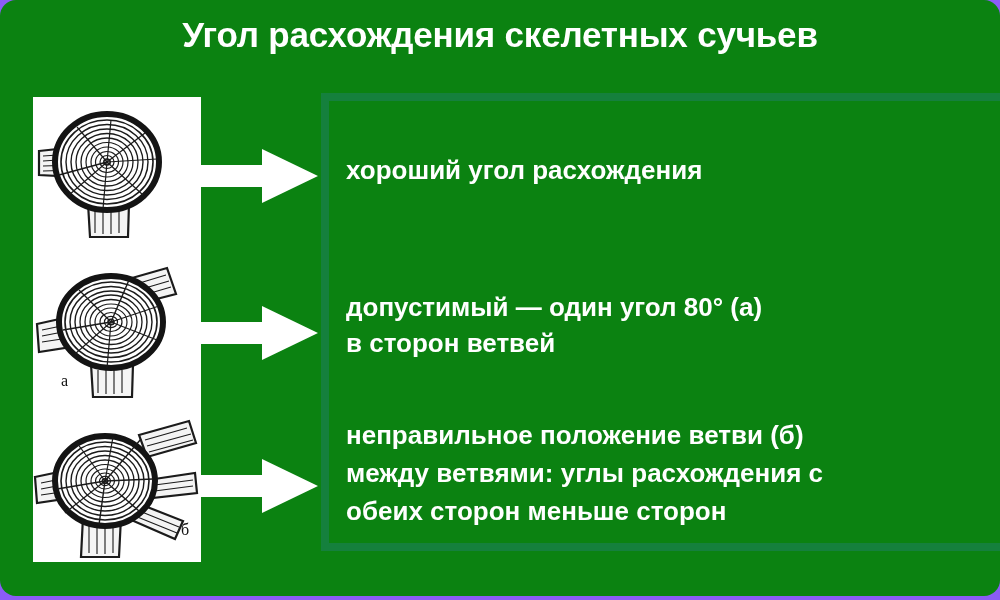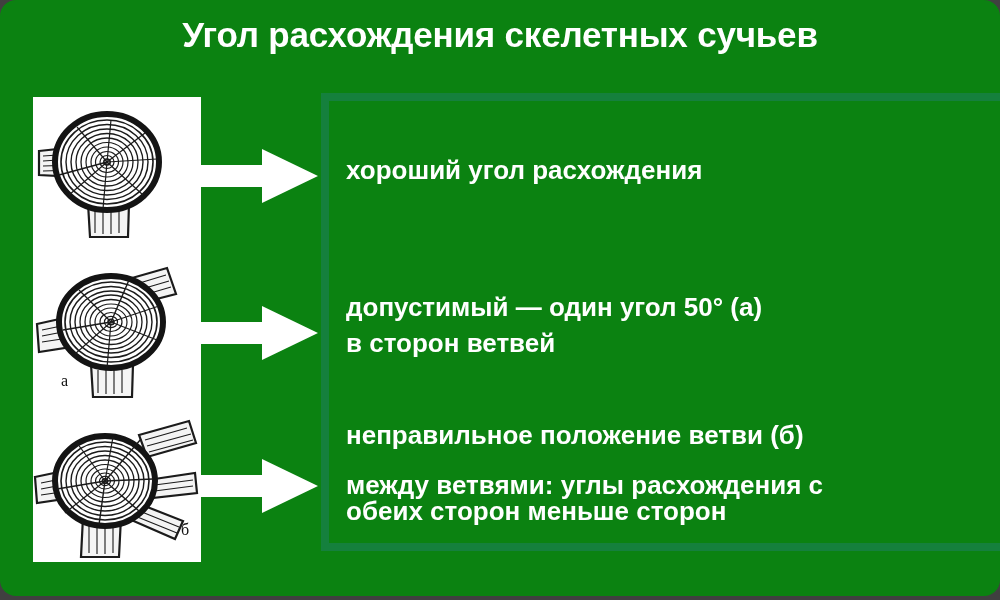--- a/index.html
+++ b/index.html
@@ -11,21 +11,21 @@
     width: 1000px;
     height: 600px;
     overflow: hidden;
     font-family: "Liberation Sans", "DejaVu Sans", sans-serif;
   }
 
   #slide {
     position: relative;
     width: 1000px;
     height: 600px;
-    background: #404040;
+    background: #8b5cf6;
   }
 
   
   #green-panel {
     position: absolute;
     left: 0;
     top: 0;
     width: 1000px;
     height: 596px;
     background: #0b8211;
@@ -107,21 +107,21 @@
     font-size: 26px;
     font-weight: bold;
     line-height: 34px;
     white-space: nowrap;
     font-family: "Liberation Sans", "DejaVu Sans", sans-serif;
   }
   #line-1  { top: 52px; }
   #line-2a { top: 189px; }
   #line-2b { top: 225px; }
   #line-3a { top: 317px; }
-  #line-3b { top: 355px; margin-top: 12px; }
+  #line-3b { top: 355px; }
   #line-3c { top: 393px; }
 </style>
 </head>
 <body>
 
 <div id="slide">
 
   <div id="green-panel"></div>
 
   <div id="slide-title">Угол расхождения скелетных сучьев</div>
@@ -257,21 +257,21 @@
   </div>
   <div class="arrow" id="arrow-3">
     <svg viewBox="0 0 118 56" xmlns="http://www.w3.org/2000/svg">
       <polygon points="0,17 62,17 62,1 118,28 62,55 62,39 0,39" fill="#ffffff"></polygon>
     </svg>
   </div>
 
   <div id="text-box">
     <div class="text-line" id="line-1">хороший угол расхождения</div>
 
-    <div class="text-line" id="line-2a">допустимый — один угол 50° (а)</div>
+    <div class="text-line" id="line-2a">допустимый — один угол 80° (а)</div>
     <div class="text-line" id="line-2b">в сторон ветвей</div>
 
     <div class="text-line" id="line-3a">неправильное положение ветви (б)</div>
     <div class="text-line" id="line-3b">между ветвями: углы расхождения с</div>
     <div class="text-line" id="line-3c">обеих сторон меньше сторон</div>
   </div>
 
 </div>
 
 </body></html>

